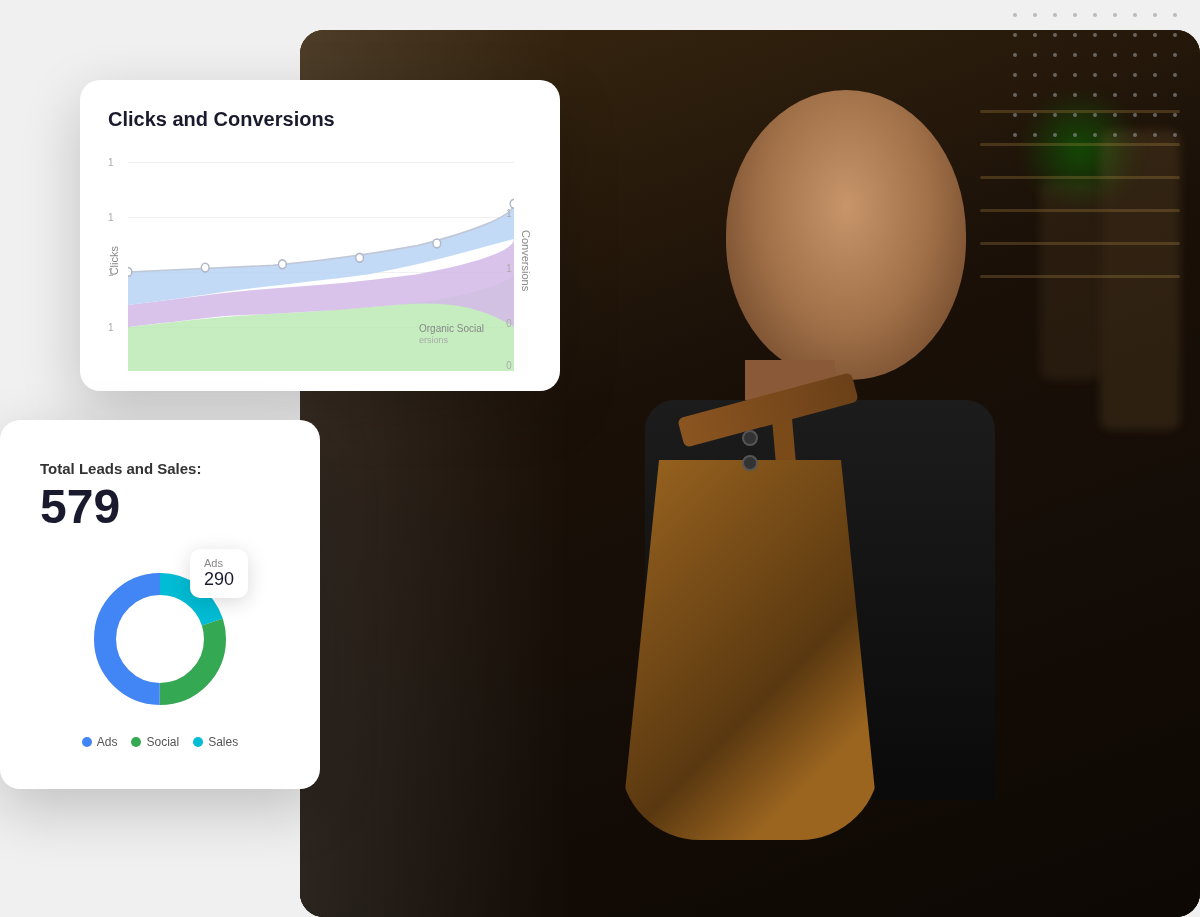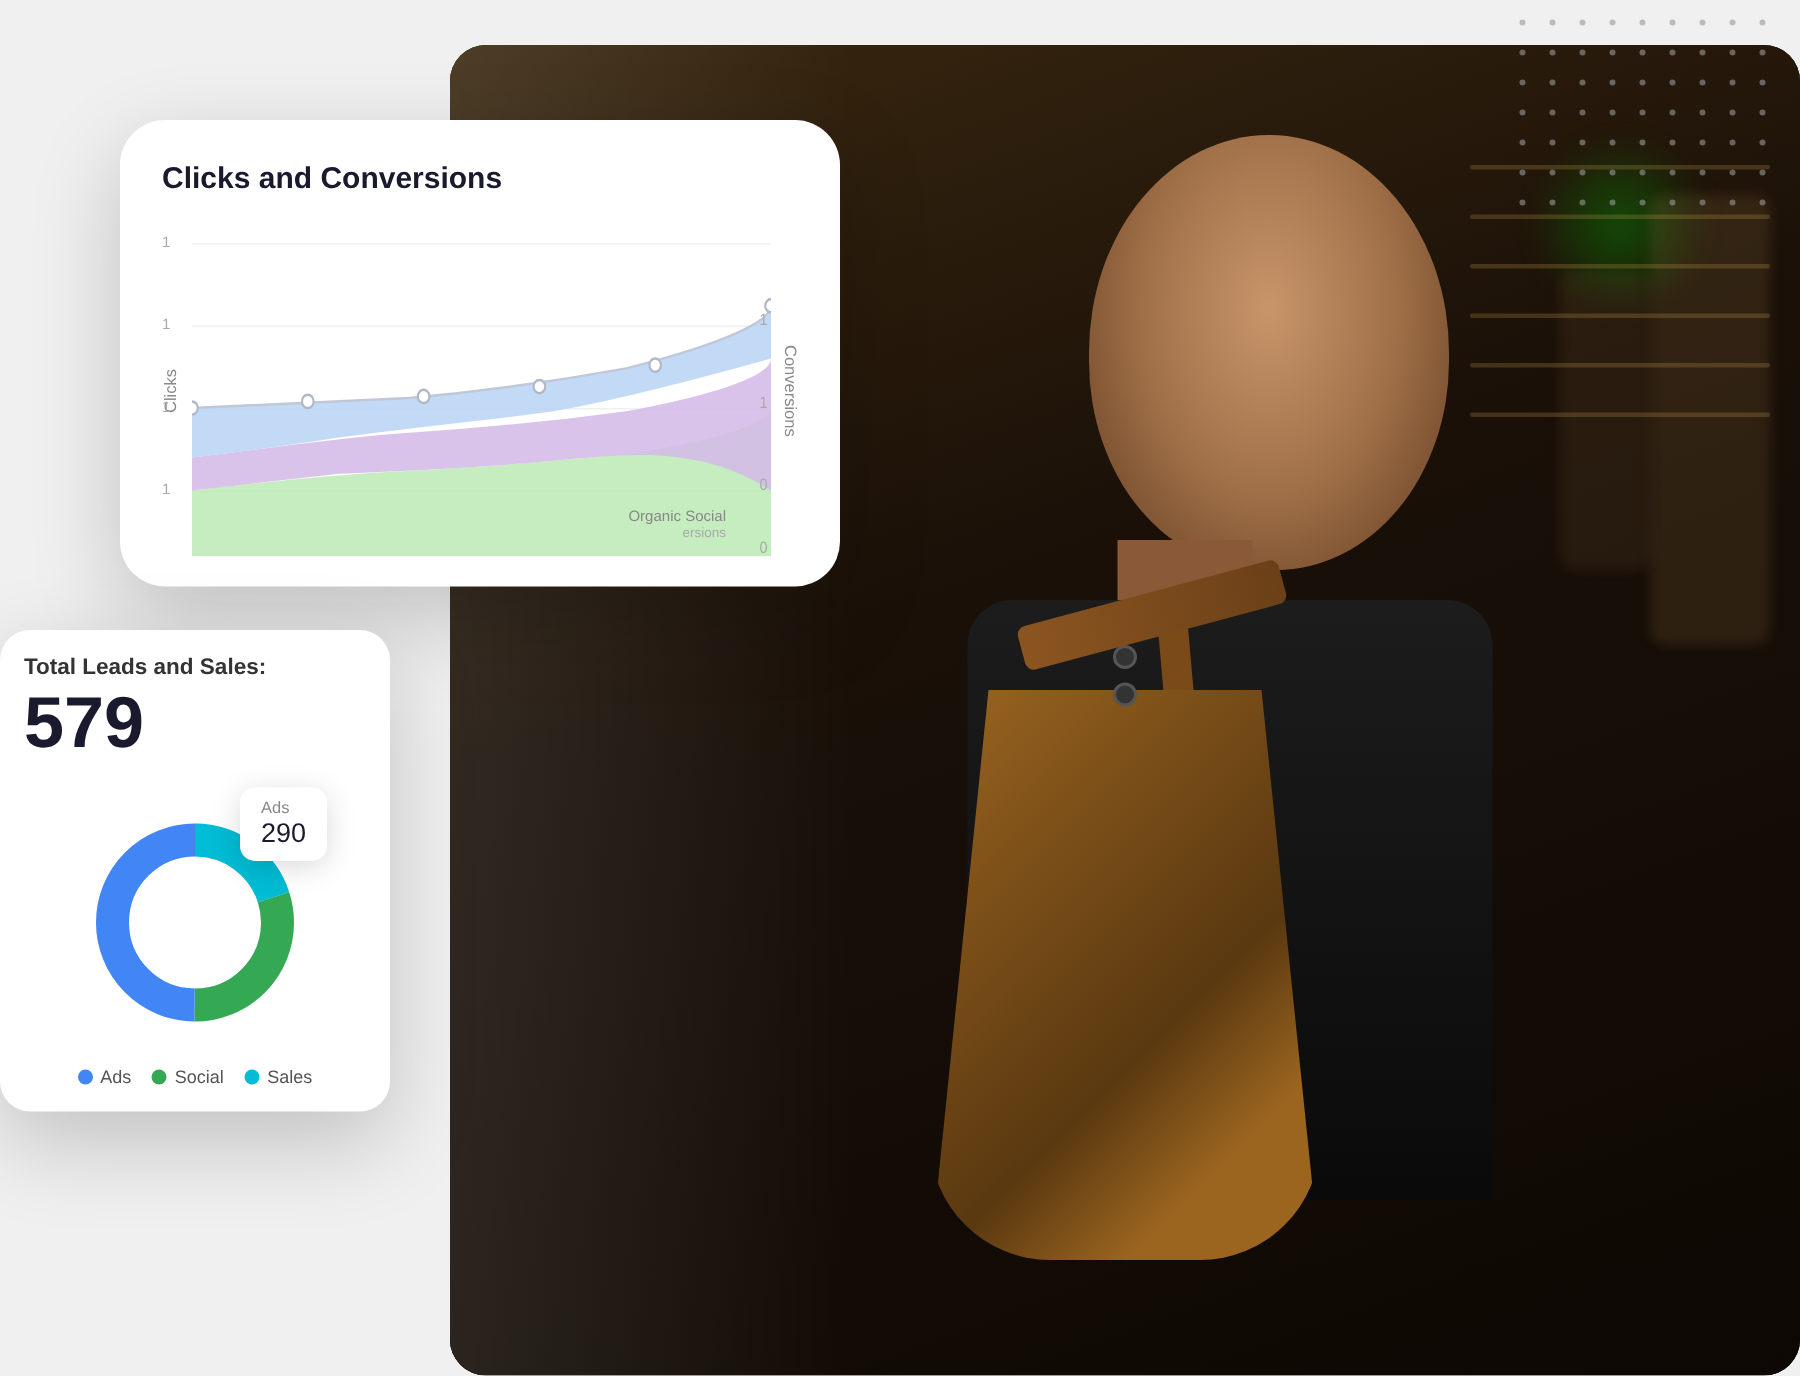--- a/index.html
+++ b/index.html
@@ -65,21 +65,21 @@
       opacity: 0.6;
     }
 
     
     .card-clicks {
       position: absolute;
       top: 80px;
       left: 80px;
       width: 480px;
       background: white;
-      border-radius: 30px;
+      border-radius: 20px;
       padding: 28px 28px 20px;
       box-shadow: 0 20px 60px rgba(0,0,0,0.2);
       z-index: 10;
     }
 
     .card-title {
       font-size: 20px;
       font-weight: 700;
       color: #1a1a2e;
       margin-bottom: 20px;
@@ -144,24 +144,24 @@
       inset: 0;
       width: 100%;
       height: 100%;
     }
 
     
     .card-leads {
       position: absolute;
       top: 420px;
       left: 0px;
-      width: 260px;
+      width: 320px;
       background: white;
       border-radius: 20px;
-      padding: 16px;
+      padding: 40px;
       box-shadow: 0 20px 60px rgba(0,0,0,0.2);
       z-index: 20;
     }
 
     .leads-title {
       font-size: 15px;
       font-weight: 600;
       color: #333;
       margin-bottom: 6px;
     }
@@ -400,21 +400,21 @@
           <circle cx="240" cy="97" r="4" fill="white" stroke="#b0b8c8" stroke-width="1.5"></circle>
           <circle cx="320" cy="84" r="4" fill="white" stroke="#b0b8c8" stroke-width="1.5"></circle>
           <circle cx="400" cy="48" r="4" fill="white" stroke="#b0b8c8" stroke-width="1.5"></circle>
 
           <text x="392" y="198" font-size="10" fill="#aaa" text-anchor="start">0</text>
           <text x="392" y="160" font-size="10" fill="#aaa" text-anchor="start">0</text>
           <text x="392" y="110" font-size="10" fill="#aaa" text-anchor="start">1</text>
           <text x="392" y="60" font-size="10" fill="#aaa" text-anchor="start">1</text>
         </svg>
 
-        <div style="position:absolute;bottom:10px;right:30px;font-size:10px;color:#888;text-align:right;">
+        <div style="position:absolute;bottom:26px;right:30px;font-size:10px;color:#888;text-align:left;">
           <span>Organic Social</span><br>
           <span style="font-size:9px;color:#aaa;">ersions</span>
         </div>
       </div>
 
       <div class="y-axis-right-label">Conversions</div>
     </div>
   </div>
 
   <div class="card-leads">

